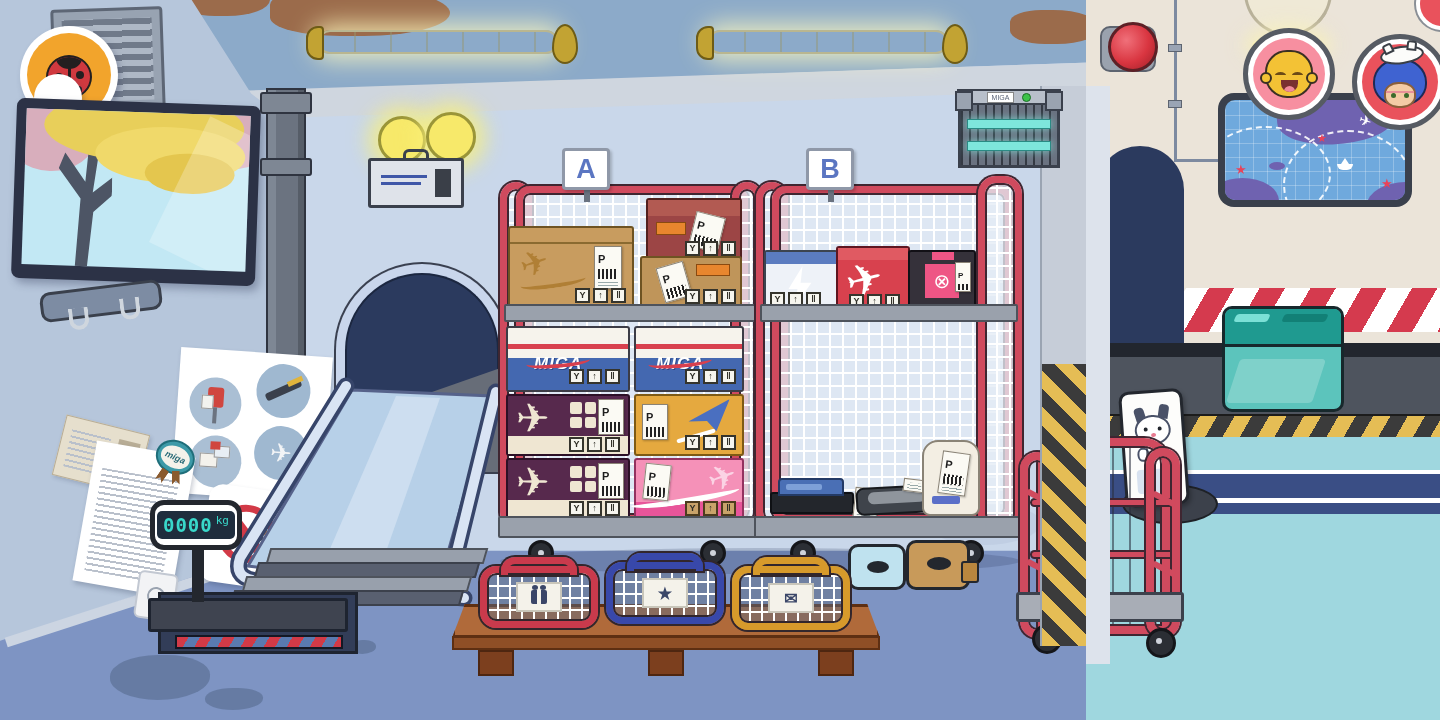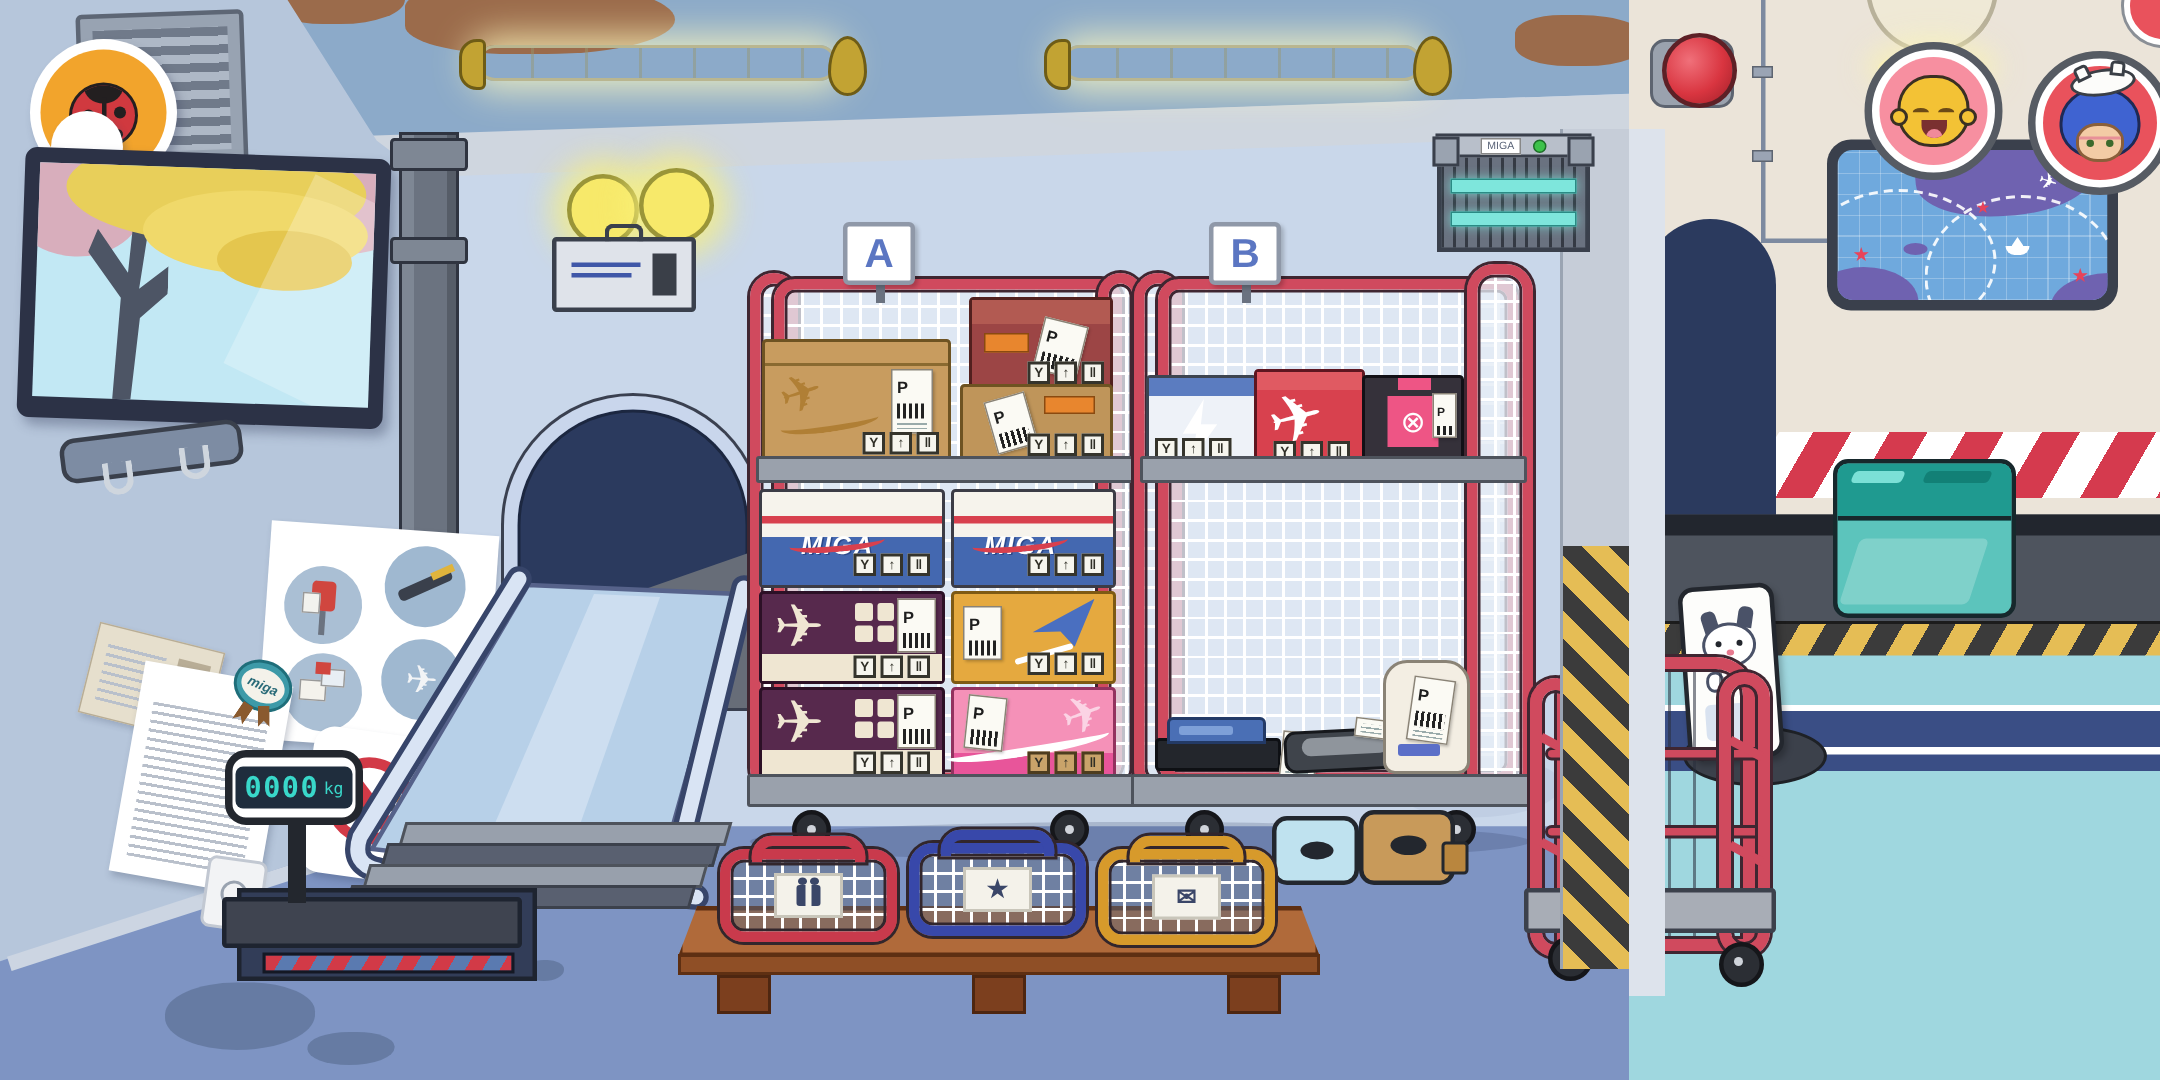--- a/index.html
+++ b/index.html
@@ -238,21 +238,21 @@
   <div class="abs" style="left:256px;top:562px;width:222px;height:16px;background:#596070;border:2px solid #3c414c;transform:skewX(-16deg);"></div>
   <div class="abs" style="left:244px;top:576px;width:226px;height:16px;background:#98a0ac;border:2px solid #4e535c;transform:skewX(-16deg);"></div>
   <div class="abs" style="left:232px;top:590px;width:230px;height:16px;background:#596070;border:2px solid #3c414c;transform:skewX(-16deg);"></div>
 
   <div class="abs" style="left:158px;top:592px;width:200px;height:62px;background:#323d58;border:3px solid #1e2430;">
     <div class="abs" style="left:14px;bottom:2px;width:168px;height:14px;background:repeating-linear-gradient(120deg,#d23a47 0 10px,#5a7ab0 10px 20px);border:2px solid #141824;"></div>
   </div>
   <div class="abs" style="left:148px;top:598px;width:200px;height:34px;background:#3f4450;border:3px solid #1e2430;border-radius:3px;"></div>
   <div class="abs" style="left:192px;top:546px;width:12px;height:56px;background:#23272e;"></div>
   <div class="abs" style="left:150px;top:500px;width:92px;height:50px;background:#fff;border:5px solid #23272e;border-radius:14px;display:flex;align-items:center;justify-content:center;">
-    <div style="background:#1f2d3d;border-radius:5px;padding:3px 6px;display:flex;align-items:center;gap:3px;">
+    <div style="background:#1f2d3d;border-radius:5px;padding:3px 6px;display:flex;align-items:flex-start;gap:3px;">
       <span style="font-family:'DejaVu Sans Mono',monospace;font-weight:bold;font-size:19px;color:#39d8ca;letter-spacing:1px;">0000</span>
       <span style="font-family:'DejaVu Sans Mono',monospace;font-size:11px;color:#39d8ca;">kg</span>
     </div>
   </div>
 
   <div class="abs" style="left:500px;top:548px;width:520px;height:26px;border-radius:50%;background:rgba(30,40,80,.18);"></div>
 
   <div class="abs mesh redframe" style="left:500px;top:182px;width:32px;height:346px;border-radius:16px;"></div>
   <div class="abs mesh redframe" style="left:516px;top:186px;width:232px;height:336px;"></div>
   <div class="abs mesh redframe" style="left:732px;top:182px;width:30px;height:346px;border-radius:16px;"></div>

